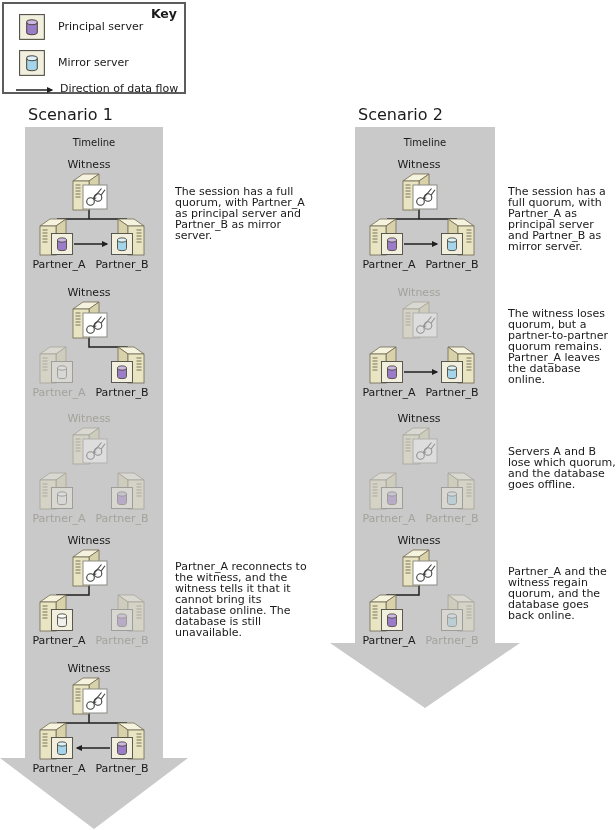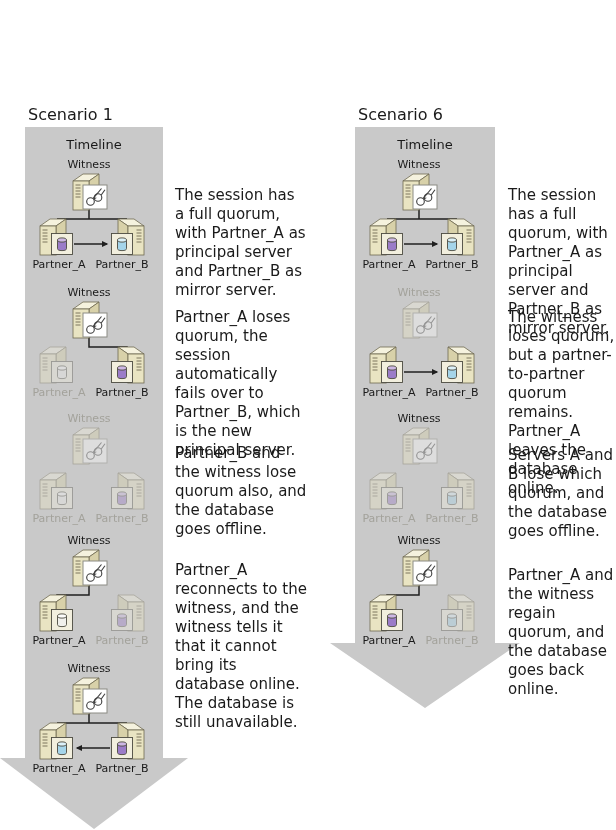--- a/index.html
+++ b/index.html
@@ -14,28 +14,28 @@
   .page{position:relative;width:616px;height:830px;background:#fff;overflow:hidden;
         font-family:"DejaVu Sans",sans-serif;color:var(--text-color);}
   .abs{position:absolute;}
   .key-box{left:2px;top:2px;width:184px;height:92px;border:2px solid var(--key-border);
            box-sizing:border-box;background:#fff;}
   .key-title{position:absolute;right:7px;top:2px;font-size:12.5px;font-weight:bold;}
   .key-label{position:absolute;left:54px;font-size:11px;white-space:nowrap;}
   .scenario-title{font-size:16px;white-space:nowrap;}
   .timeline{position:absolute;}
   .timeline polygon{fill:var(--timeline-gray);}
-  .timeline-label{position:absolute;font-size:13px;text-align:center;}
+  .timeline-label{position:absolute;font-size:10px;text-align:center;}
   .stage{position:absolute;overflow:visible;}
   .nlabel{font-family:"DejaVu Sans",sans-serif;font-size:11px;fill:var(--text-color);text-anchor:middle;}
   .nlabel.faded{fill:var(--faded-text);}
   .conn{fill:none;stroke:var(--line-color);stroke-width:1.5;}
   .flow{fill:none;stroke:var(--line-color);stroke-width:1.5;}
   .icon.faded{opacity:.38;}
-  .desc{position:absolute;font-size:15px;line-height:19px;}
+  .desc{position:absolute;font-size:11px;line-height:11px;}
   .tower-stroke{stroke:var(--server-outline);stroke-width:.8;}
   .vents{stroke:var(--server-outline);stroke-width:.9;fill:none;}
   .cyl{stroke:var(--outline-dark);stroke-width:.9;}
   .glass{fill:none;stroke:#3d3d3d;stroke-width:1.1;}
 </style>
 </head>
 <body>
 
 <svg width="0" height="0" style="position:absolute" aria-hidden="true">
   <defs>
@@ -82,23 +82,38 @@
       </g>
     <g id="sym-server-white">
         <use href="#sym-tower"></use>
         <use href="#sym-db-white" x="14" y="17"></use>
       </g>
   </defs>
 </svg>
 
 <div class="page">
 
+  <div class="abs key-box">
+    <div class="key-title">Key</div>
+    <svg class="abs" style="left:14px;top:9px" width="28" height="28" viewBox="0 0 28 28">
+      <use href="#sym-db-purple" transform="translate(1,1) scale(1.18)"></use>
+    </svg>
+    <div class="key-label" style="top:16px">Principal server</div>
+    <svg class="abs" style="left:14px;top:45px" width="28" height="28" viewBox="0 0 28 28">
+      <use href="#sym-db-blue" transform="translate(1,1) scale(1.18)"></use>
+    </svg>
+    <div class="key-label" style="top:52px">Mirror server</div>
+    <svg class="abs" style="left:10px;top:80px" width="46" height="12" viewBox="0 0 46 12">
+      <path class="flow" d="M2,6 H38" marker-end="url(#arrh)"></path>
+    </svg>
+    <div class="key-label" style="left:56px;top:78px">Direction of data flow</div>
+  </div>
 
   <div class="abs scenario-title" style="left:28px;top:105px">Scenario 1</div>
-  <div class="abs scenario-title" style="left:358px;top:105px">Scenario 6</div>
+  <div class="abs scenario-title" style="left:358px;top:105px">Scenario 2</div>
 
   <svg class="timeline" style="left:0;top:127px" width="190" height="703" viewBox="0 0 190 703">
     <polygon points="25,0 163,0 163,631 188,631 94,702 0,631 25,631"></polygon>
   </svg>
   <svg class="timeline" style="left:330px;top:127px" width="191" height="590" viewBox="0 0 191 590">
     <polygon points="25,0 165,0 165,516 190,516 95,581 0,516 25,516"></polygon>
   </svg>
   <div class="timeline-label" style="left:24px;top:137px;width:140px">Timeline</div>
   <div class="timeline-label" style="left:355px;top:137px;width:140px">Timeline</div>
 
@@ -128,37 +143,35 @@
       </g>
     <g class="icon faded" transform="translate(19,58)">
         <use href="#sym-server-white"></use>
       </g>
     <g class="icon" transform="translate(129,58) scale(-1,1)">
         <use href="#sym-server-purple"></use>
       </g>
     <text class="nlabel faded" x="41" y="110">Partner_A</text>
     <text class="nlabel" x="104" y="110">Partner_B</text>
   </svg>
-  <div class="desc" style="left:175px;top:308px;width:132px">Partner_A loses quorum, the session automatically fails over to Partner_B, which is the new principal server.</div>
 
   <svg class="stage" style="left:18px;top:412px" width="150" height="112" viewBox="0 0 150 112">
     <text class="nlabel faded" x="71" y="10">Witness</text>
     <g class="icon faded" transform="translate(52,13)">
         <use href="#sym-witness"></use>
       </g>
     <g class="icon faded" transform="translate(19,58)">
         <use href="#sym-server-white"></use>
       </g>
     <g class="icon faded" transform="translate(129,58) scale(-1,1)">
         <use href="#sym-server-purple"></use>
       </g>
     <text class="nlabel faded" x="41" y="110">Partner_A</text>
     <text class="nlabel faded" x="104" y="110">Partner_B</text>
   </svg>
-  <div class="desc" style="left:175px;top:444px;width:132px">Partner_B and the witness lose quorum also, and the database goes offline.</div>
 
   <svg class="stage" style="left:18px;top:534px" width="150" height="112" viewBox="0 0 150 112">
     <text class="nlabel" x="71" y="10">Witness</text>
     <path class="conn" d="M71,51 V61 H39 V67"></path>
     <g class="icon" transform="translate(52,13)">
         <use href="#sym-witness"></use>
       </g>
     <g class="icon" transform="translate(19,58)">
         <use href="#sym-server-white"></use>
       </g>

